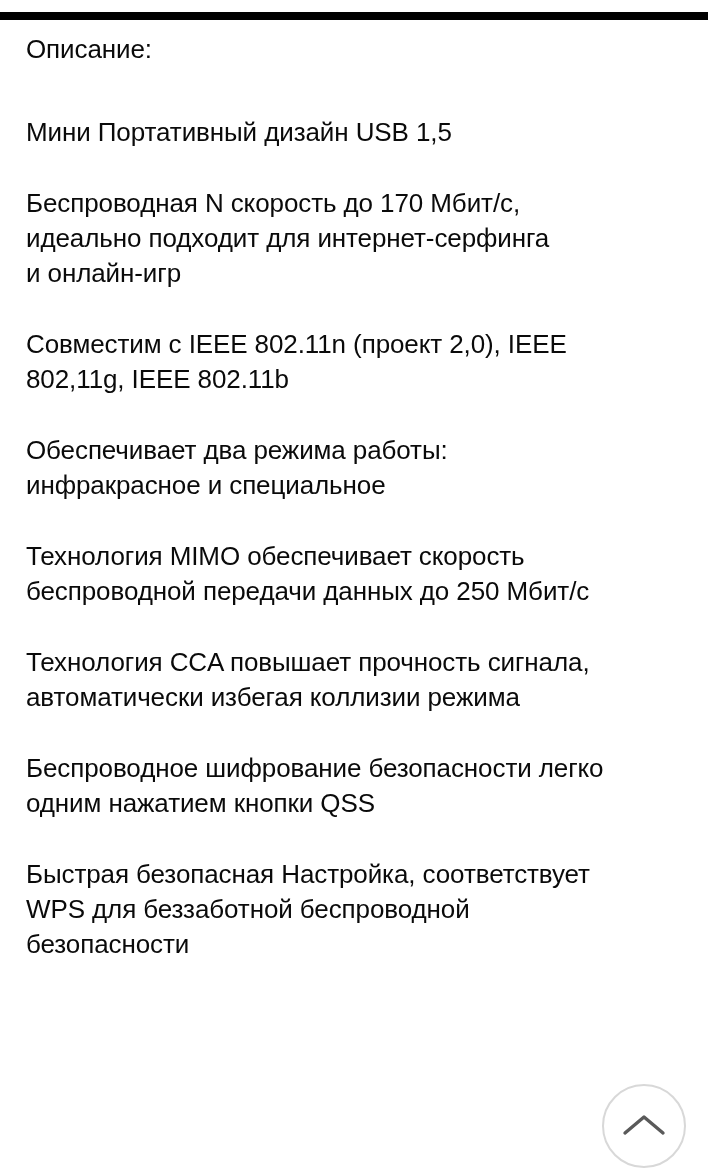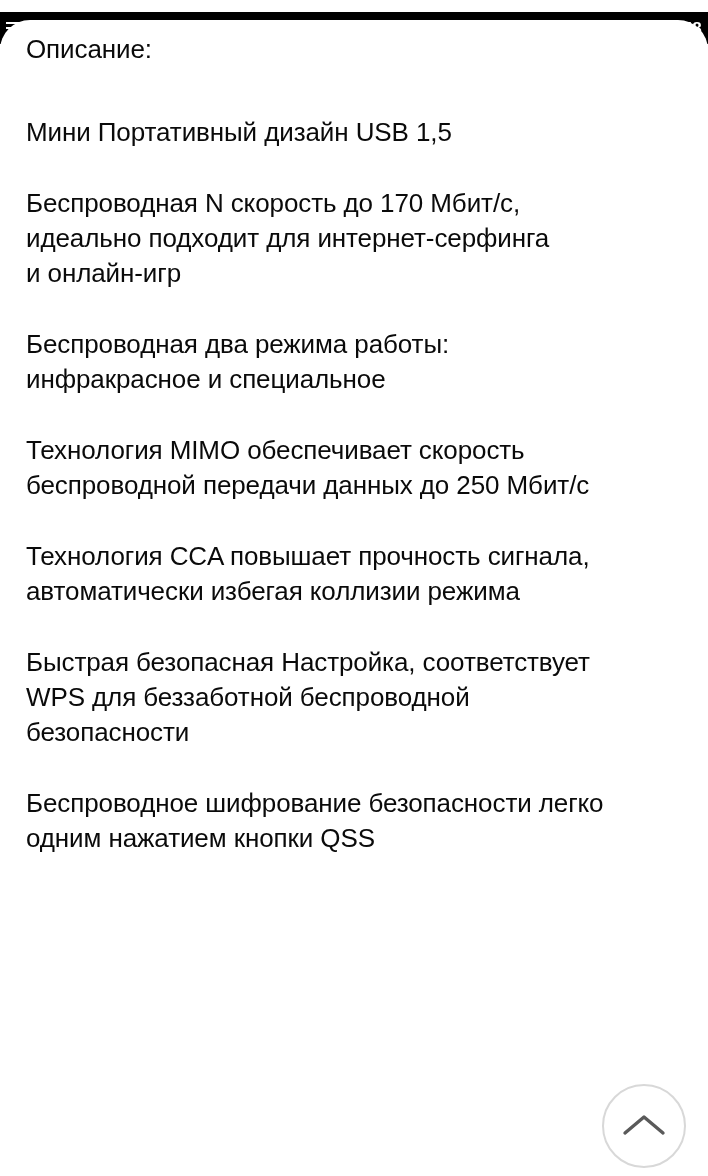--- a/index.html
+++ b/index.html
@@ -68,21 +68,20 @@
   
   .content {
     position: absolute;
     top: 20px;
     left: 0;
     width: 708px;
     height: 1156px;
     box-sizing: border-box;
     padding: 12px 26px 0 26px;
     background: #ffffff;
-    border-radius: 30px;
   }
   .para {
     color: #0a0a0a;
     font-size: 26px;
     line-height: 35px;
     margin: 0 0 36px 0;
     white-space: pre-line;
     letter-spacing: -0.1px;
   }
   .para:first-child {
@@ -171,31 +170,33 @@
     <span class="clock">11:58</span>
   </div>
 </div>
 
 <div class="content">
   <p class="para">Описание:</p>
   <p class="para">Мини Портативный дизайн USB 1,5</p>
   <p class="para">Беспроводная N скорость до 170 Мбит/с,
 идеально подходит для интернет-серфинга
 и онлайн-игр</p>
-  <p class="para">Беспроводная два режима работы:
+  <p class="para">Совместим с IEEE 802.11n (проект 2,0), IEEE
+802,11g, IEEE 802.11b</p>
+  <p class="para">Обеспечивает два режима работы:
 инфракрасное и специальное</p>
   <p class="para">Технология MIMO обеспечивает скорость
 беспроводной передачи данных до 250 Мбит/с</p>
   <p class="para">Технология CCA повышает прочность сигнала,
 автоматически избегая коллизии режима</p>
+  <p class="para">Беспроводное шифрование безопасности легко
+одним нажатием кнопки QSS</p>
   <p class="para">Быстрая безопасная Настройка, соответствует
 WPS для беззаботной беспроводной
 безопасности</p>
-  <p class="para">Беспроводное шифрование безопасности легко
-одним нажатием кнопки QSS</p>
 </div>
 
 <div class="scrollbar"></div>
 
 <div class="fab">
   <span>
     <svg width="46" height="30" viewBox="0 0 46 30">
       <polyline points="4,22 23,6 42,22" fill="none" stroke="#5a5a5a" stroke-width="3.4" stroke-linecap="round" stroke-linejoin="round"></polyline>
     </svg>
   </span>

